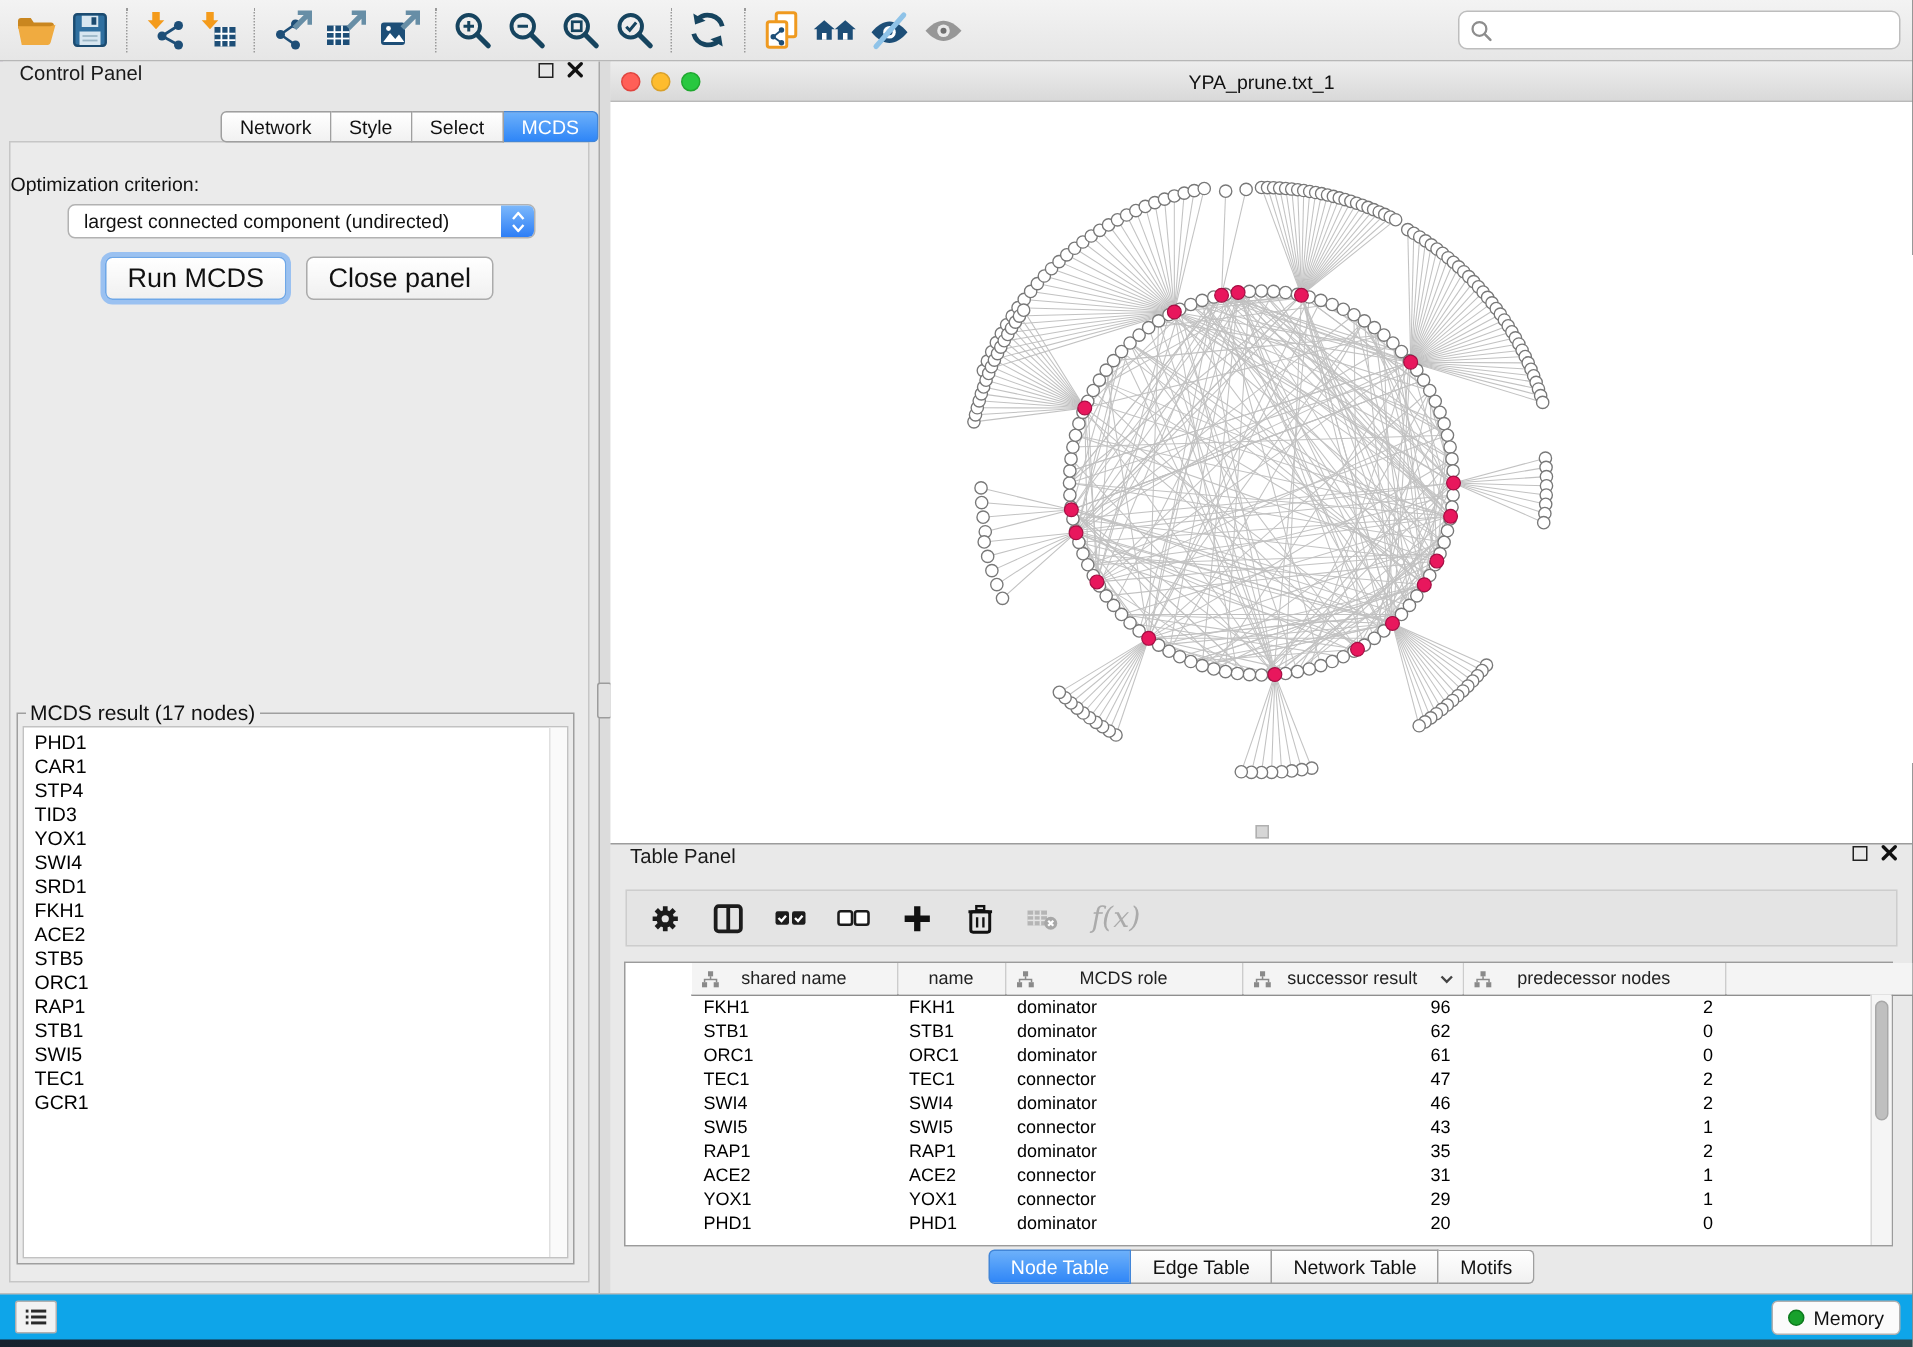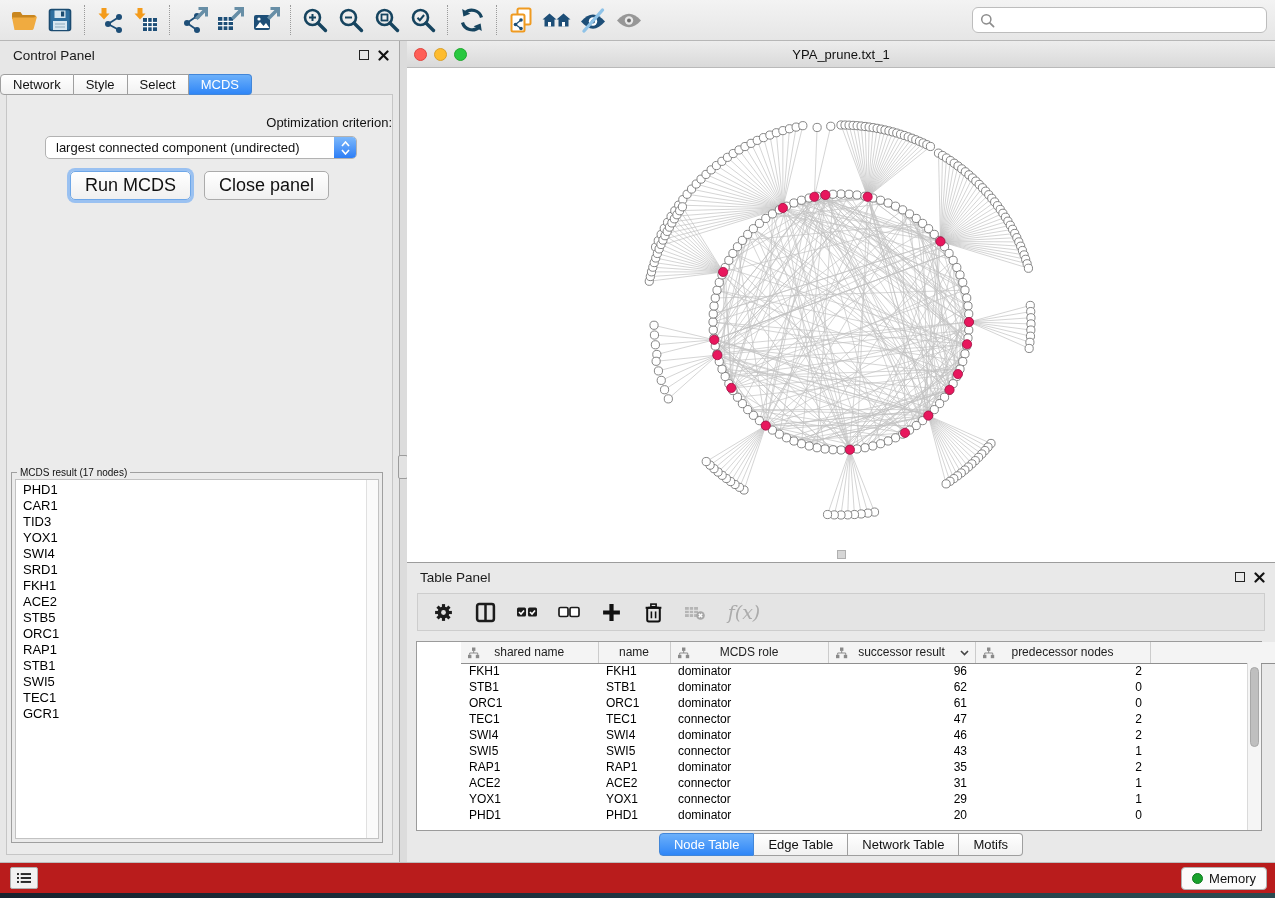--- a/index.html
+++ b/index.html
@@ -11,44 +11,44 @@
     background:linear-gradient(#f3f3f3,#e6e6e6);border-bottom:1px solid #b7b7b7;
     display:flex;align-items:center;padding-left:6px;}
   .tbtn{width:36px;height:34px;display:flex;align-items:center;justify-content:center;background:none;border:none;padding:0;cursor:pointer;}
   .tsep{width:1px;height:30px;border-left:1px dotted #9a9a9a;margin:0 6px;}
   .search-wrap{position:absolute;right:8px;top:7px;width:295px;height:26px;background:#fff;
     border:1px solid #bdbdbd;border-radius:6px;display:flex;align-items:center;padding-left:7px;}
   .search-wrap input{border:none;outline:none;flex:1;font-size:13px;background:transparent;margin-left:5px;}
 
   
   .control-panel{position:absolute;left:0;top:41px;width:400px;height:821px;background:#e7e7e7;border-right:1px solid #a9a9a9;}
-  .panel-head{position:absolute;left:0;top:0;right:0;height:28px;display:flex;align-items:center;}
+  .panel-head{position:absolute;left:0;top:0;right:0;height:28px;display:flex;align-items:flex-start;}
   .panel-title{font-size:13.5px;color:#1a1a1a;margin-left:13px;}
   .panel-head .panel-icons{margin-left:auto;display:flex;align-items:center;gap:9px;margin-right:10px;}
   .float-ico{width:10px;height:10px;border:1.6px solid #222;display:inline-block;background:transparent;}
   .cp-content{position:absolute;left:6px;right:6px;top:53px;bottom:7px;border:1px solid #c6c6c6;background:#ebebeb;}
-  .cp-tabs{position:absolute;left:0;right:0;top:33px;display:flex;justify-content:flex-start;z-index:2;}
+  .cp-tabs{position:absolute;left:0;right:0;top:33px;display:flex;justify-content:flex-end;z-index:2;}
   .seg{display:flex;}
   .seg .seg-btn{font-size:13px;padding:2px 12px;background:linear-gradient(#ffffff,#f1f1f1);
     border:1px solid #9f9f9f;border-left:none;color:#111;cursor:pointer;line-height:15px;}
   .seg .seg-btn:first-child{border-left:1px solid #9f9f9f;border-radius:4px 0 0 4px;}
   .seg .seg-btn:last-child{border-radius:0 4px 4px 0;}
   .seg .seg-btn.active{background:linear-gradient(#6cb0fa,#2f86f7);color:#fff;border-color:#4286d8;}
-  .opt-label{position:absolute;left:0;right:0;top:20px;text-align:right;font-size:13px;color:#111;}
+  .opt-label{position:absolute;left:0;right:0;top:20px;text-align:left;font-size:13px;color:#111;}
   .cp-select{position:absolute;left:38px;top:41px;width:312px;height:23px;background:#fff;border:1px solid #b2b2b2;
     border-radius:5px;display:flex;align-items:center;cursor:pointer;}
   .cp-select .sel-text{flex:1;font-size:13px;padding-left:10px;color:#111;white-space:nowrap;}
   .cp-select .sel-spin{width:22px;height:21px;border-radius:0 4px 4px 0;background:linear-gradient(#7cb8fb,#2d7ef6);
     display:flex;flex-direction:column;align-items:center;justify-content:center;gap:2px;}
   .btn-row{position:absolute;left:0;right:0;top:76px;display:flex;justify-content:center;gap:13px;}
   .mac-btn{font-size:18px;padding:3px 14px;background:linear-gradient(#ffffff,#f0f0f0);border:1px solid #ababab;
     border-radius:5px;color:#111;cursor:pointer;}
   .mac-btn.focused{box-shadow:0 0 0 3px rgba(110,170,245,.65);border-color:#6ea7e8;}
   .mcds-fieldset{position:absolute;left:4px;right:9px;top:372px;height:376px;border:1px solid #9f9f9f;margin:0;padding:0;}
-  .mcds-fieldset legend{font-size:10px;color:#111;margin-left:5px;padding:0 3px;}
+  .mcds-fieldset legend{font-size:14px;color:#111;margin-left:5px;padding:0 3px;}
   .mcds-listbox{position:absolute;left:3px;right:3px;top:1px;bottom:3px;background:#fff;border:1px solid #c2c2c2;overflow:hidden;}
   .mcds-items{position:absolute;left:0;top:2px;right:13px;bottom:0;padding-left:7px;}
   .mcds-item{font-size:13px;line-height:16px;color:#000;}
   .mcds-scroll{position:absolute;right:0;top:0;bottom:0;width:12px;background:#fafafa;border-left:1px solid #e0e0e0;}
 
   
   .v-split{position:absolute;left:400px;top:41px;width:7px;height:821px;background:#dcdcdc;}
   .v-split .grab{position:absolute;left:-2px;top:414px;width:10px;height:24px;background:#e2e2e2;border:1px solid #9c9c9c;border-radius:2px;}
 
   
@@ -72,21 +72,21 @@
   table.node-table th .th-tree{position:absolute;left:6px;top:5px;}
   table.node-table th .th-sort{position:absolute;right:5px;top:7px;}
   table.node-table td{height:16px;font-size:12px;color:#000;padding:0 8px;white-space:nowrap;overflow:hidden;}
   table.node-table td.num{text-align:right;padding-right:8px;}
   .tbl-scroll{position:absolute;right:0;top:21px;bottom:0;width:14px;background:#f5f5f5;border-left:1px solid #dadada;}
   .tbl-thumb{position:absolute;left:2px;right:2px;top:4px;height:80px;background:#bfbfbf;border:1px solid #a8a8a8;border-radius:5px;}
   .tp-tabs{position:absolute;left:0;right:0;top:270px;display:flex;justify-content:center;}
   .tp-tabs .seg-btn{padding:3px 14px;}
 
   
-  .statusbar{position:absolute;left:0;top:862px;width:1275px;height:33px;background:#b91c1c;border-top:1px solid #bdbdbd;}
+  .statusbar{position:absolute;left:0;top:862px;width:1275px;height:33px;background:#0ea5e9;border-top:1px solid #bdbdbd;}
   .list-btn{position:absolute;left:10px;top:4px;width:28px;height:22px;background:#f2f2f2;border:1px solid #b0b0b0;border-radius:2px;
     display:flex;align-items:center;justify-content:center;cursor:pointer;}
   .mem-btn{position:absolute;right:8px;top:4px;height:23px;background:#fbfbfb;border:1px solid #b0b0b0;border-radius:4px;
     display:flex;align-items:center;gap:6px;padding:0 10px;font-size:13px;color:#111;cursor:pointer;}
   .mem-dot{width:11px;height:11px;border-radius:50%;background:#18a12c;border:1px solid #0d7a1d;}
   .desktop-strip{position:absolute;left:0;top:893px;width:1275px;height:5px;
     background:linear-gradient(90deg,#17222e,#1d2f3c 40%,#24404a 70%,#2c4a50);}
   .left-edge{position:absolute;left:0;top:41px;width:2px;height:852px;background:#a99bb5;}
 </style>
 </head>
@@ -292,20 +292,21 @@
       <div class="btn-row">
         <button class="mac-btn focused">Run MCDS</button>
         <button class="mac-btn">Close panel</button>
       </div>
       <fieldset class="mcds-fieldset">
         <legend>MCDS result (17 nodes)</legend>
         <div class="mcds-listbox">
           <div class="mcds-items">
               <div class="mcds-item">PHD1</div>
               <div class="mcds-item">CAR1</div>
+              <div class="mcds-item">STP4</div>
               <div class="mcds-item">TID3</div>
               <div class="mcds-item">YOX1</div>
               <div class="mcds-item">SWI4</div>
               <div class="mcds-item">SRD1</div>
               <div class="mcds-item">FKH1</div>
               <div class="mcds-item">ACE2</div>
               <div class="mcds-item">STB5</div>
               <div class="mcds-item">ORC1</div>
               <div class="mcds-item">RAP1</div>
               <div class="mcds-item">STB1</div>

